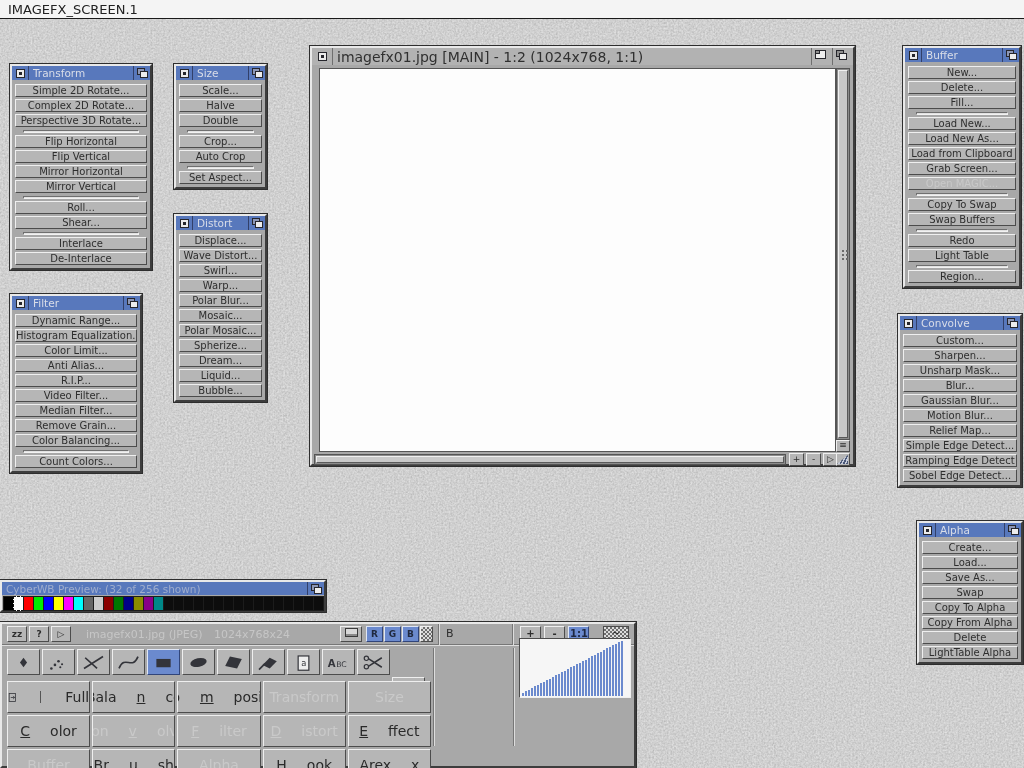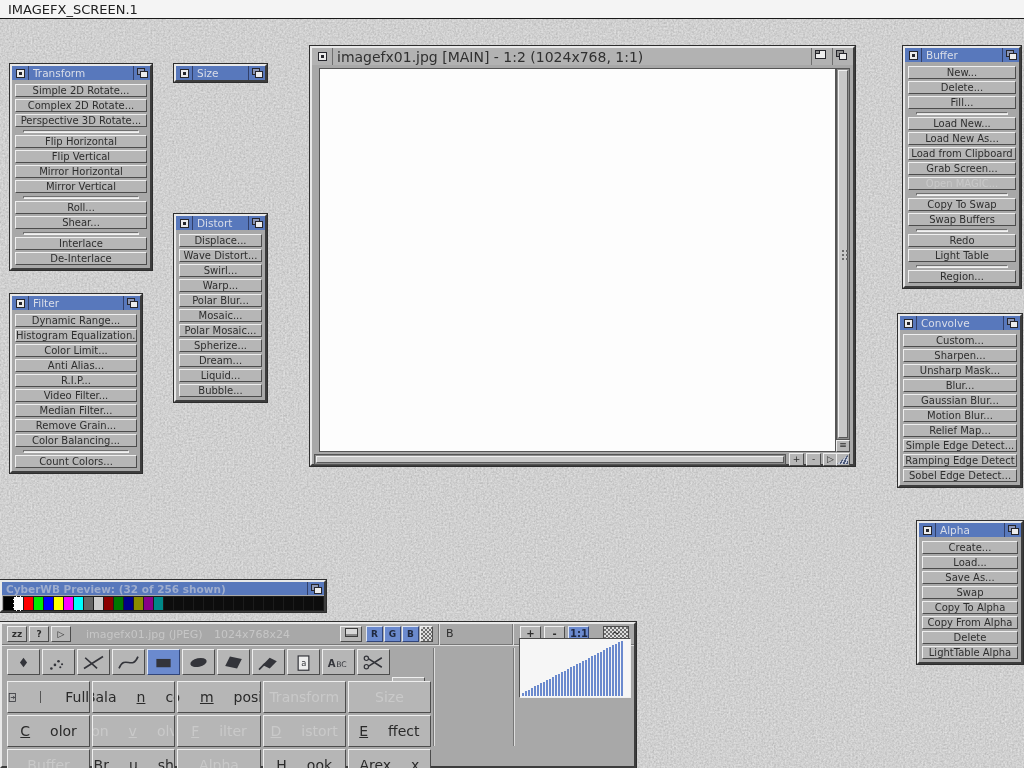--- a/index.html
+++ b/index.html
@@ -55,21 +55,21 @@
   .mbtn { position:absolute; top:405px; width:15px; height:13px; background:#b6b6b6; border:1px solid; border-color:#efefef #4c4c4c #4c4c4c #efefef;
           font-size:9px; line-height:10px; text-align:center; color:#2e2e2e; }
   .hamb { position:absolute; right:3px; top:392px; width:14px; height:12px; background:#b6b6b6; border:1px solid; border-color:#efefef #4c4c4c #4c4c4c #efefef;
           font-size:9px; line-height:9px; text-align:center; color:#2e2e2e; }
   .corner { position:absolute; right:3px; top:405px; width:14px; height:13px; background:#b6b6b6; border:1px solid; border-color:#efefef #4c4c4c #4c4c4c #efefef; }
   .resize-icon { position:absolute; right:1px; bottom:1px; width:11px; height:9px;
                  background:repeating-linear-gradient(115deg,#4a5878 0 1.5px,#c5cbda 1.5px 3px);
                  clip-path:polygon(100% 0,100% 100%,0 100%); }
 
   
-  .cwin { left:0px; top:580px; width:326px; height:32px;font-weight:bold; }
+  .cwin { left:0px; top:580px; width:326px; height:32px; }
   .cwin .titlebar { height:13px; }
   .swrow { display:flex; height:15px; margin:1px; }
   .swatch { flex:1; border:1px solid #1c1c1c; margin-right:-1px; }
   .swatch.selsw { border:1px dashed #111; background:#fff; }
 
   
   .twin { left:0px; top:622px; width:636px; height:146px; }
   .twin .titlebar { height:17px; font-size:11.5px; }
   .tb-body { position:relative; width:100%; height:125px; }
   .row2 { position:absolute; left:0; top:0; width:100%; height:21px; border-bottom:1px solid #777; box-shadow:0 1px 0 #ddd;padding-left:12px; }
@@ -165,20 +165,30 @@
       <span class="gad left">
         <span class="cbox">
           <span></span>
         </span>
       </span>
       <span class="ttext">Size</span>
       <span class="gad right">
         <span class="dback"></span>
         <span class="dfront"></span>
       </span>
+    </div>
+    <div class="pbody">
+      <div class="pbtn">Scale...</div>
+      <div class="pbtn">Halve</div>
+      <div class="pbtn">Double</div>
+      <div class="psep"></div>
+      <div class="pbtn">Crop...</div>
+      <div class="pbtn">Auto Crop</div>
+      <div class="psep"></div>
+      <div class="pbtn">Set Aspect...</div>
     </div>
   </div>
 <div class="panel" style="left:174px;top:214px;width:93px;">
     <div class="titlebar">
       <span class="gad left">
         <span class="cbox">
           <span></span>
         </span>
       </span>
       <span class="ttext">Distort</span>

